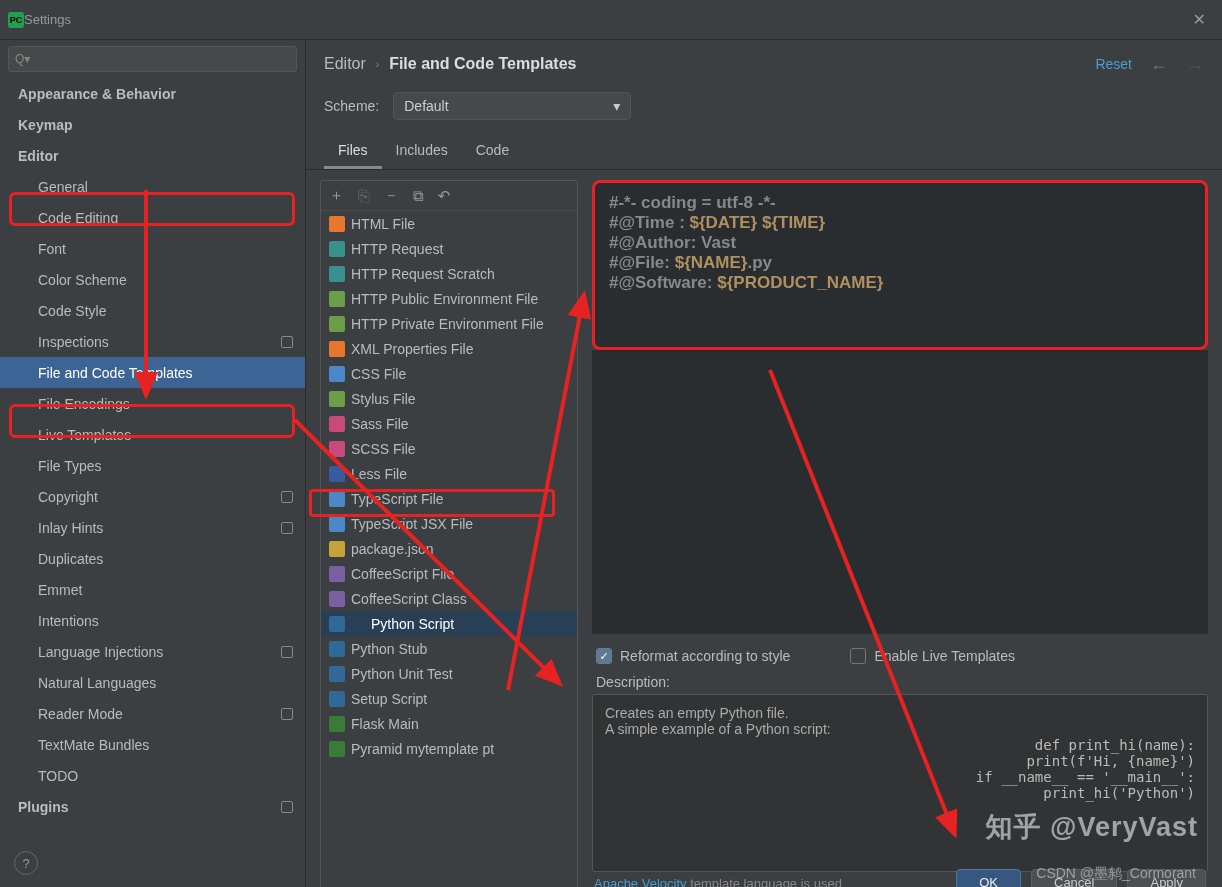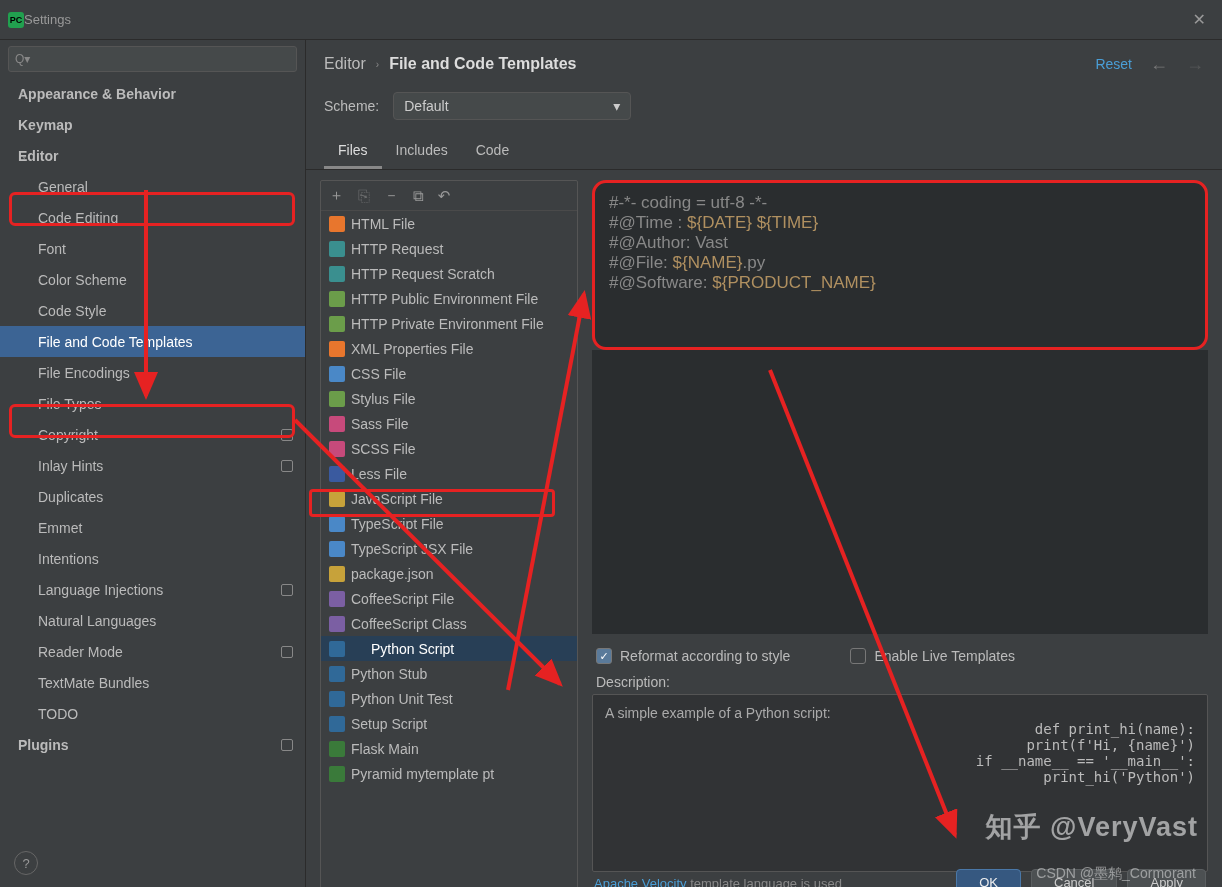--- a/index.html
+++ b/index.html
@@ -61,21 +61,21 @@
 .list-col { width:258px; display:flex; flex-direction:column; border:1px solid #555; border-radius:2px; background:#3c3f41; margin-right:14px;}
 .list-tools { height:30px; display:flex; align-items:center; padding:0 8px; gap:14px; color:#999; font-size:15px; border-bottom:1px solid #4a4a4a;}
 .file-list { flex:1; overflow:hidden; font-size:14px;}
 .file-row { height:25px; display:flex; align-items:center; padding-left:8px; gap:6px; color:#bbb; white-space:nowrap;}
 .file-row.sel { background:#283f56;gap:26px;}
 .file-row.sel .flbl{ color:#fff;}
 .ficon { width:16px; height:16px; border-radius:2px; flex-shrink:0; display:inline-flex; align-items:center; justify-content:center; font-size:8px; font-weight:bold; color:#fff;}
 .c-orange{background:#e8762d;} .c-teal{background:#3a8f8f;} .c-blue{background:#4a88c7;} .c-purple{background:#7b5fa3;} .c-green{background:#6b9d4a;} .c-yellow{background:#c7a23a;} .c-pink{background:#c74a7b;} .c-dblue{background:#3a5a9f;} .c-py{background:#306998;} .c-dgreen{background:#3a7a3a;}
 
 .editor-col { flex:1; display:flex; flex-direction:column;}
-.code-area { border:3px solid #e62222; border-radius:14px; background:#2a2d2f; padding:10px 14px; font-family:Consolas,monospace; font-size:17px; height:170px; color:#888;}
+.code-area { border:3px solid #e62222; border-radius:8px; background:#2a2d2f; padding:10px 14px; font-family:Consolas,monospace; font-size:17px; height:170px; color:#888;font-weight:bold;}
 .code-area .kw{color:#888;} .code-area .var{color:#b09060;}
 .code-below { flex:1; background:#2a2d2f; margin-top:0;}
 
 .checks { display:flex; padding:14px 4px 4px; gap:60px; font-size:14px; color:#bbb;}
 .chk { display:flex; align-items:center; gap:8px;}
 .chk .box { width:16px; height:16px; border:1px solid #777; border-radius:3px; display:flex; align-items:center; justify-content:center; font-size:11px;}
 .chk .box.on { background:#5a7a9a; color:#fff;}
 
 .desc-label { padding:6px 4px 4px; font-size:14px; color:#bbb;}
 .desc-box { background:#313335; border:1px solid #555; border-radius:2px; padding:10px 12px; font-size:14px; color:#aaa; height:178px; overflow:hidden;}
@@ -139,25 +139,32 @@
           <span class="label">Font</span>
         </div>
         <div class="tree-item l2">
           <span class="arrow">›</span>
           <span class="label">Color Scheme</span>
         </div>
         <div class="tree-item l2">
           <span class="arrow">›</span>
           <span class="label">Code Style</span>
         </div>
+        <div class="tree-item l2">
+          <span class="label">Inspections</span>
+          <span class="badge"></span>
+        </div>
         <div class="tree-item l2 selected">
           <span class="label">File and Code Templates</span>
         </div>
         <div class="tree-item l2">
           <span class="label">File Encodings</span>
+        </div>
+        <div class="tree-item l2">
+          <span class="label">Live Templates</span>
         </div>
         <div class="tree-item l2">
           <span class="label">File Types</span>
         </div>
         <div class="tree-item l2">
           <span class="arrow">›</span>
           <span class="label">Copyright</span>
           <span class="badge"></span>
         </div>
         <div class="tree-item l2">
@@ -271,24 +278,20 @@
             </div>
             <div class="file-row">
               <span class="ficon c-pink"></span>
               <span class="flbl">SCSS File</span>
             </div>
             <div class="file-row">
               <span class="ficon c-dblue"></span>
               <span class="flbl">Less File</span>
             </div>
             <div class="file-row">
-              <span class="ficon c-yellow"></span>
-              <span class="flbl">JavaScript File</span>
-            </div>
-            <div class="file-row">
               <span class="ficon c-blue"></span>
               <span class="flbl">TypeScript File</span>
             </div>
             <div class="file-row">
               <span class="ficon c-blue"></span>
               <span class="flbl">TypeScript JSX File</span>
             </div>
             <div class="file-row">
               <span class="ficon c-yellow"></span>
               <span class="flbl">package.json</span>
@@ -341,20 +344,21 @@
               <span class="box on">✓</span>
               <span>Reformat according to style</span>
             </div>
           <div class="chk">
               <span class="box"></span>
               <span>Enable Live Templates</span>
             </div>
         </div>
         <div class="desc-label">Description:</div>
         <div class="desc-box">
+          <div>Creates an empty Python file.</div>
           <div>A simple example of a Python script:</div>
           <div class="mono">def print_hi(name):</div>
           <div class="mono">    print(f'Hi, {name}')</div>
           <div class="mono"></div>
           <div class="mono">if __name__ == '__main__':</div>
           <div class="mono">    print_hi('Python')</div>
         </div>
         <div class="footer-note"><a>Apache Velocity</a><span> template language is used</span></div>
       </div>
     </div>

